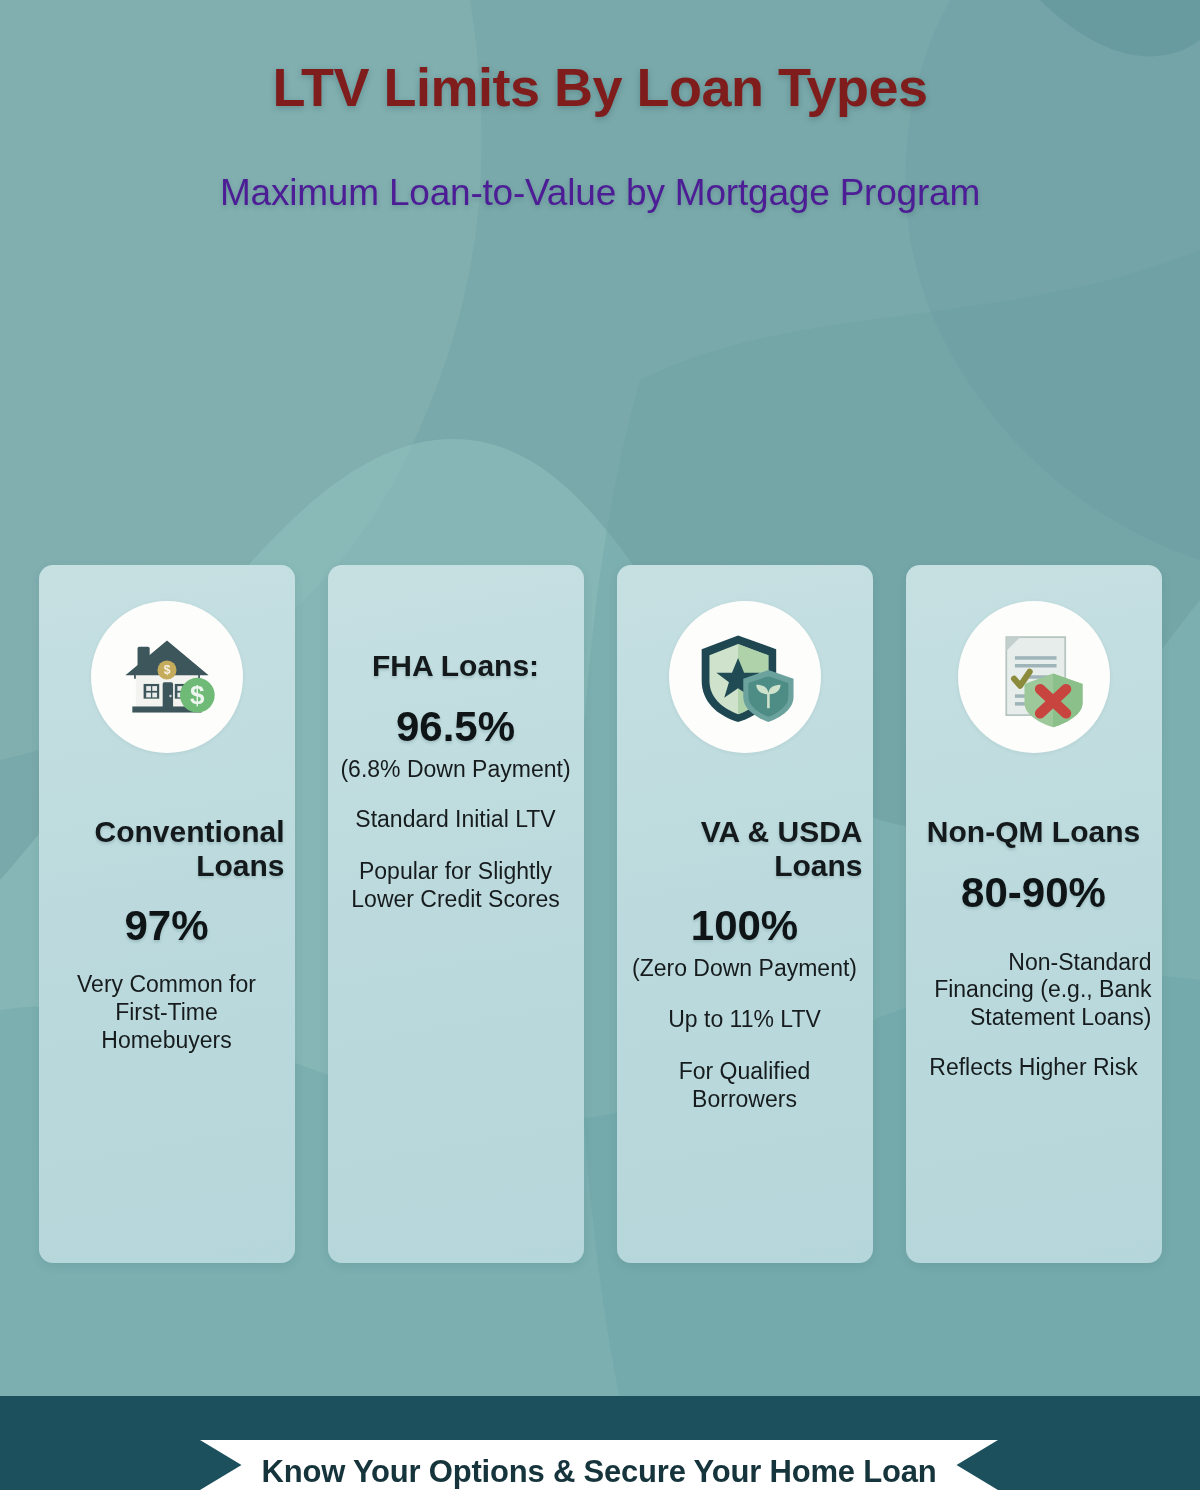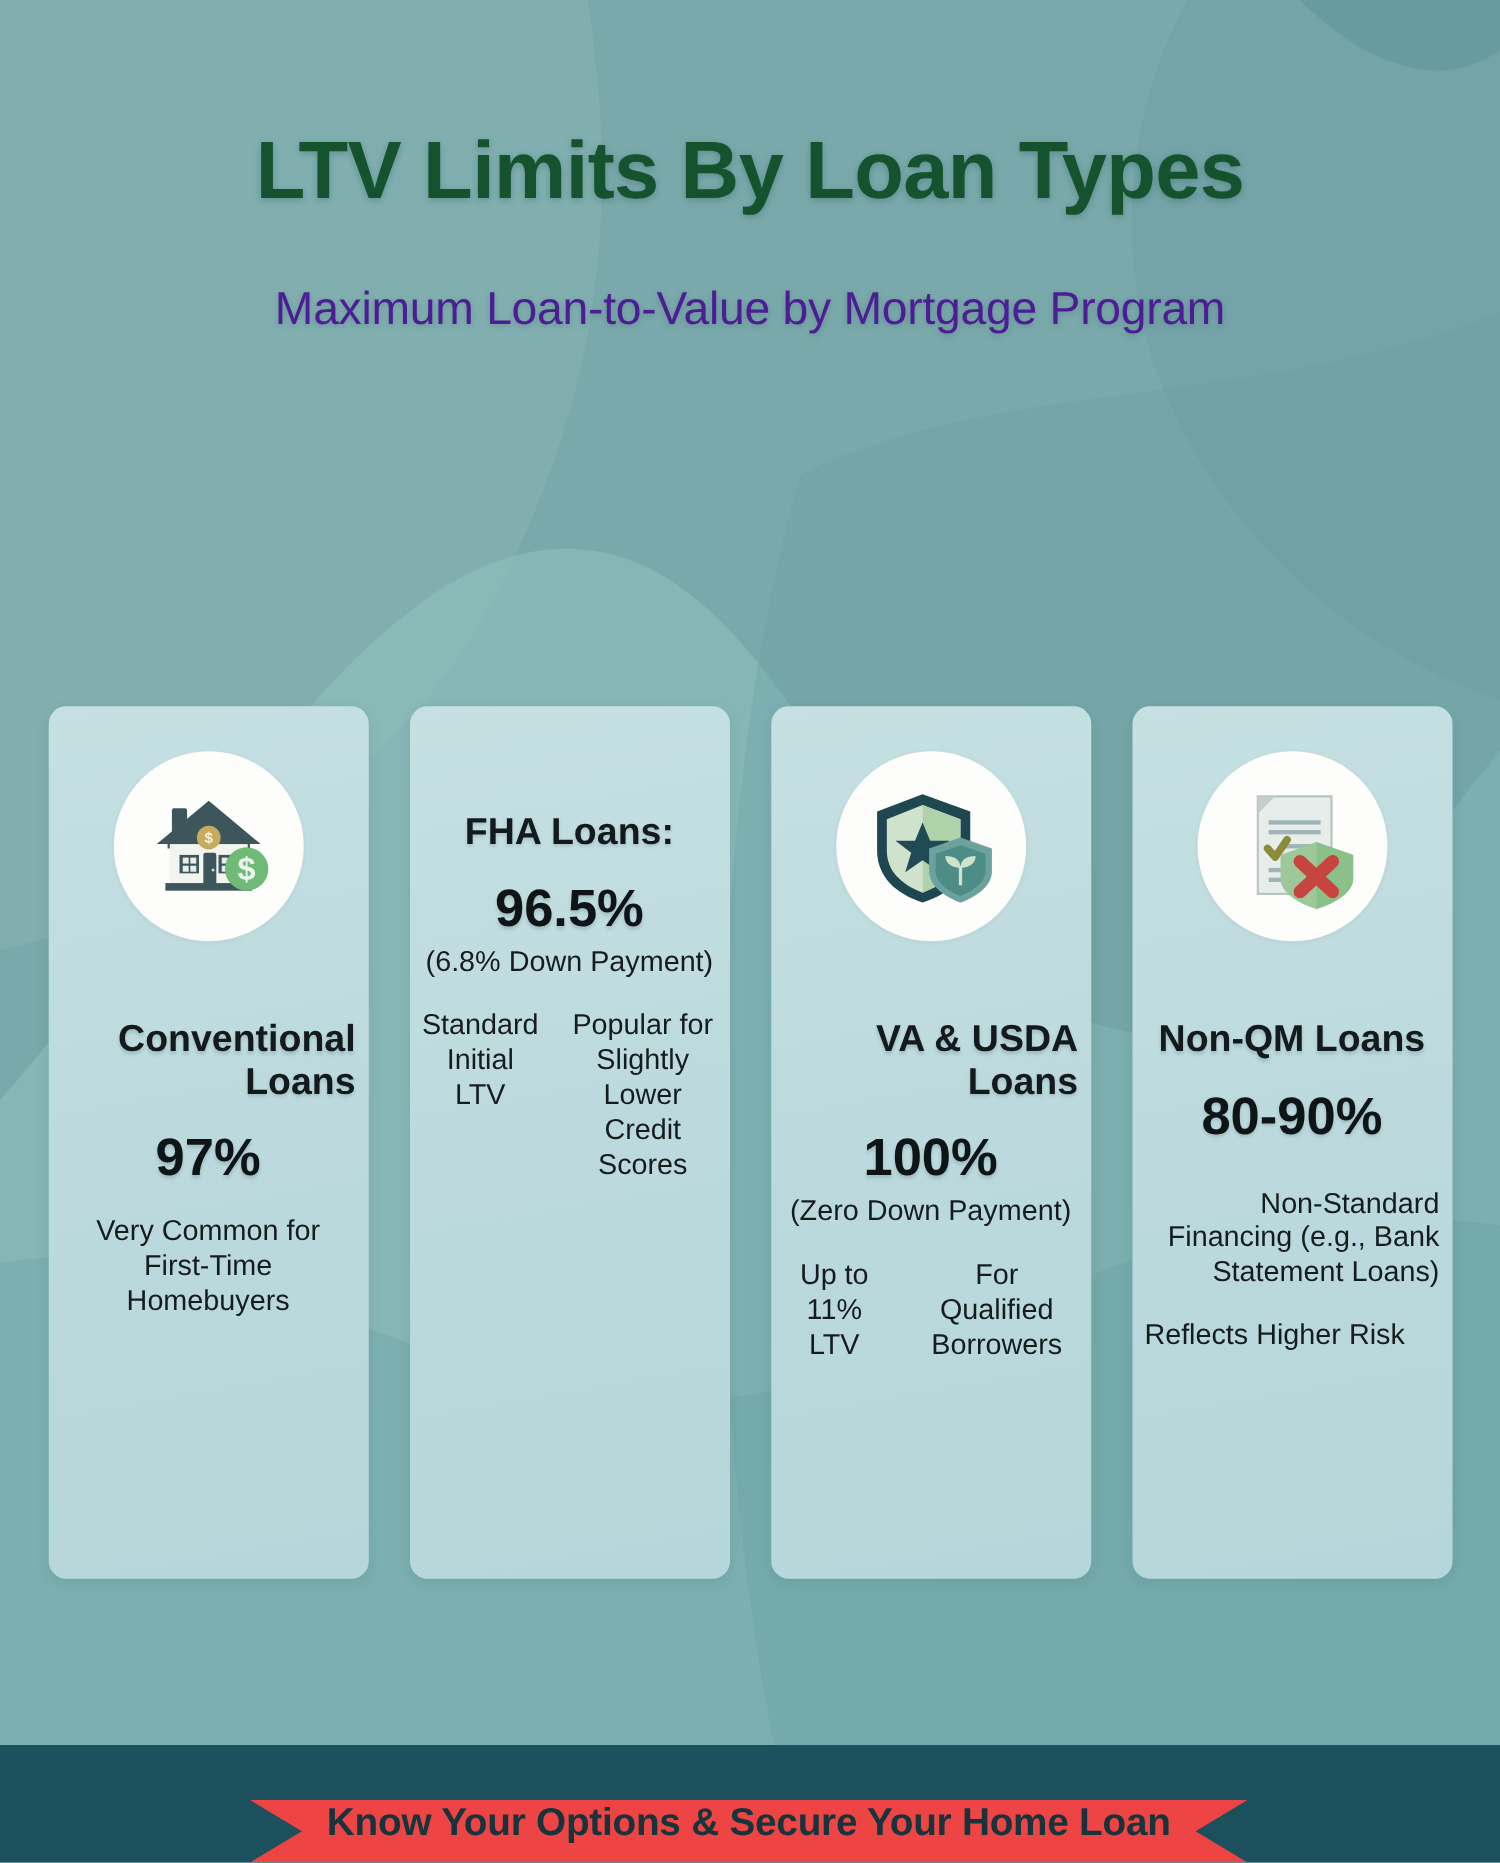--- a/index.html
+++ b/index.html
@@ -7,24 +7,24 @@
   body {
     font-family:"Liberation Sans", sans-serif;
     background:#7aa9ab;
     position:relative;
     overflow:hidden;
   }
   .bg-waves { position:absolute; inset:0; width:1200px; height:1490px; z-index:0; }
 
   .header { position:absolute; top:0; left:0; width:1200px; z-index:2; text-align:center; }
   .title {
-    margin-top:104px;
-    font-size:65px;
-    font-weight:bold;
-    color:#14532d;
+    margin-top:61px;
+    font-size:54px;
+    font-weight:bold;
+    color:#7f1d1d;
     line-height:0.99;
     letter-spacing:-0.5px;
     text-shadow:0 2px 6px rgba(20,60,66,0.28);
     padding:0 160px;
   }
   .subtitle {
     margin-top:58px;
     font-size:37px;
     font-weight:400;
     color:#4c1d95;
@@ -82,21 +82,21 @@
   .card-sub {
     margin-top:7px;
     font-size:23px;
     font-weight:400;
     color:#161c1e;
     text-align:center;
     line-height:1.2;
   }
   .card-lines {
     margin-top:22px;
-    display:flex; flex-direction:row;
+    display:flex; flex-direction:column;
     gap:24px;
     width:100%;
   }
   .card-line {
     font-size:23px;
     font-weight:400;
     color:#161c1e;
     text-align:center;
     line-height:1.22;
   }
@@ -107,24 +107,24 @@
     position:absolute;
     left:0; top:1396px;
     width:1200px; height:94px;
     background:#1b505c;
     z-index:3;
   }
   .ribbon-inner {
     position:absolute;
     left:200px; top:1440px;
     width:798px; height:50px;
-    background:#ef4444;
+    background:#ffffff;
     clip-path:polygon(0 0, 100% 0, 94.8% 50%, 100% 100%, 0 100%, 5.2% 50%);
     z-index:5;
-    display:flex; align-items:flex-start; justify-content:center;
+    display:flex; align-items:flex-end; justify-content:center;
   }
   .ribbon-text {
     font-size:31px;
     font-weight:bold;
     color:#16343c;
     letter-spacing:-0.2px;
     white-space:nowrap;
   }
 </style>
 </head>

